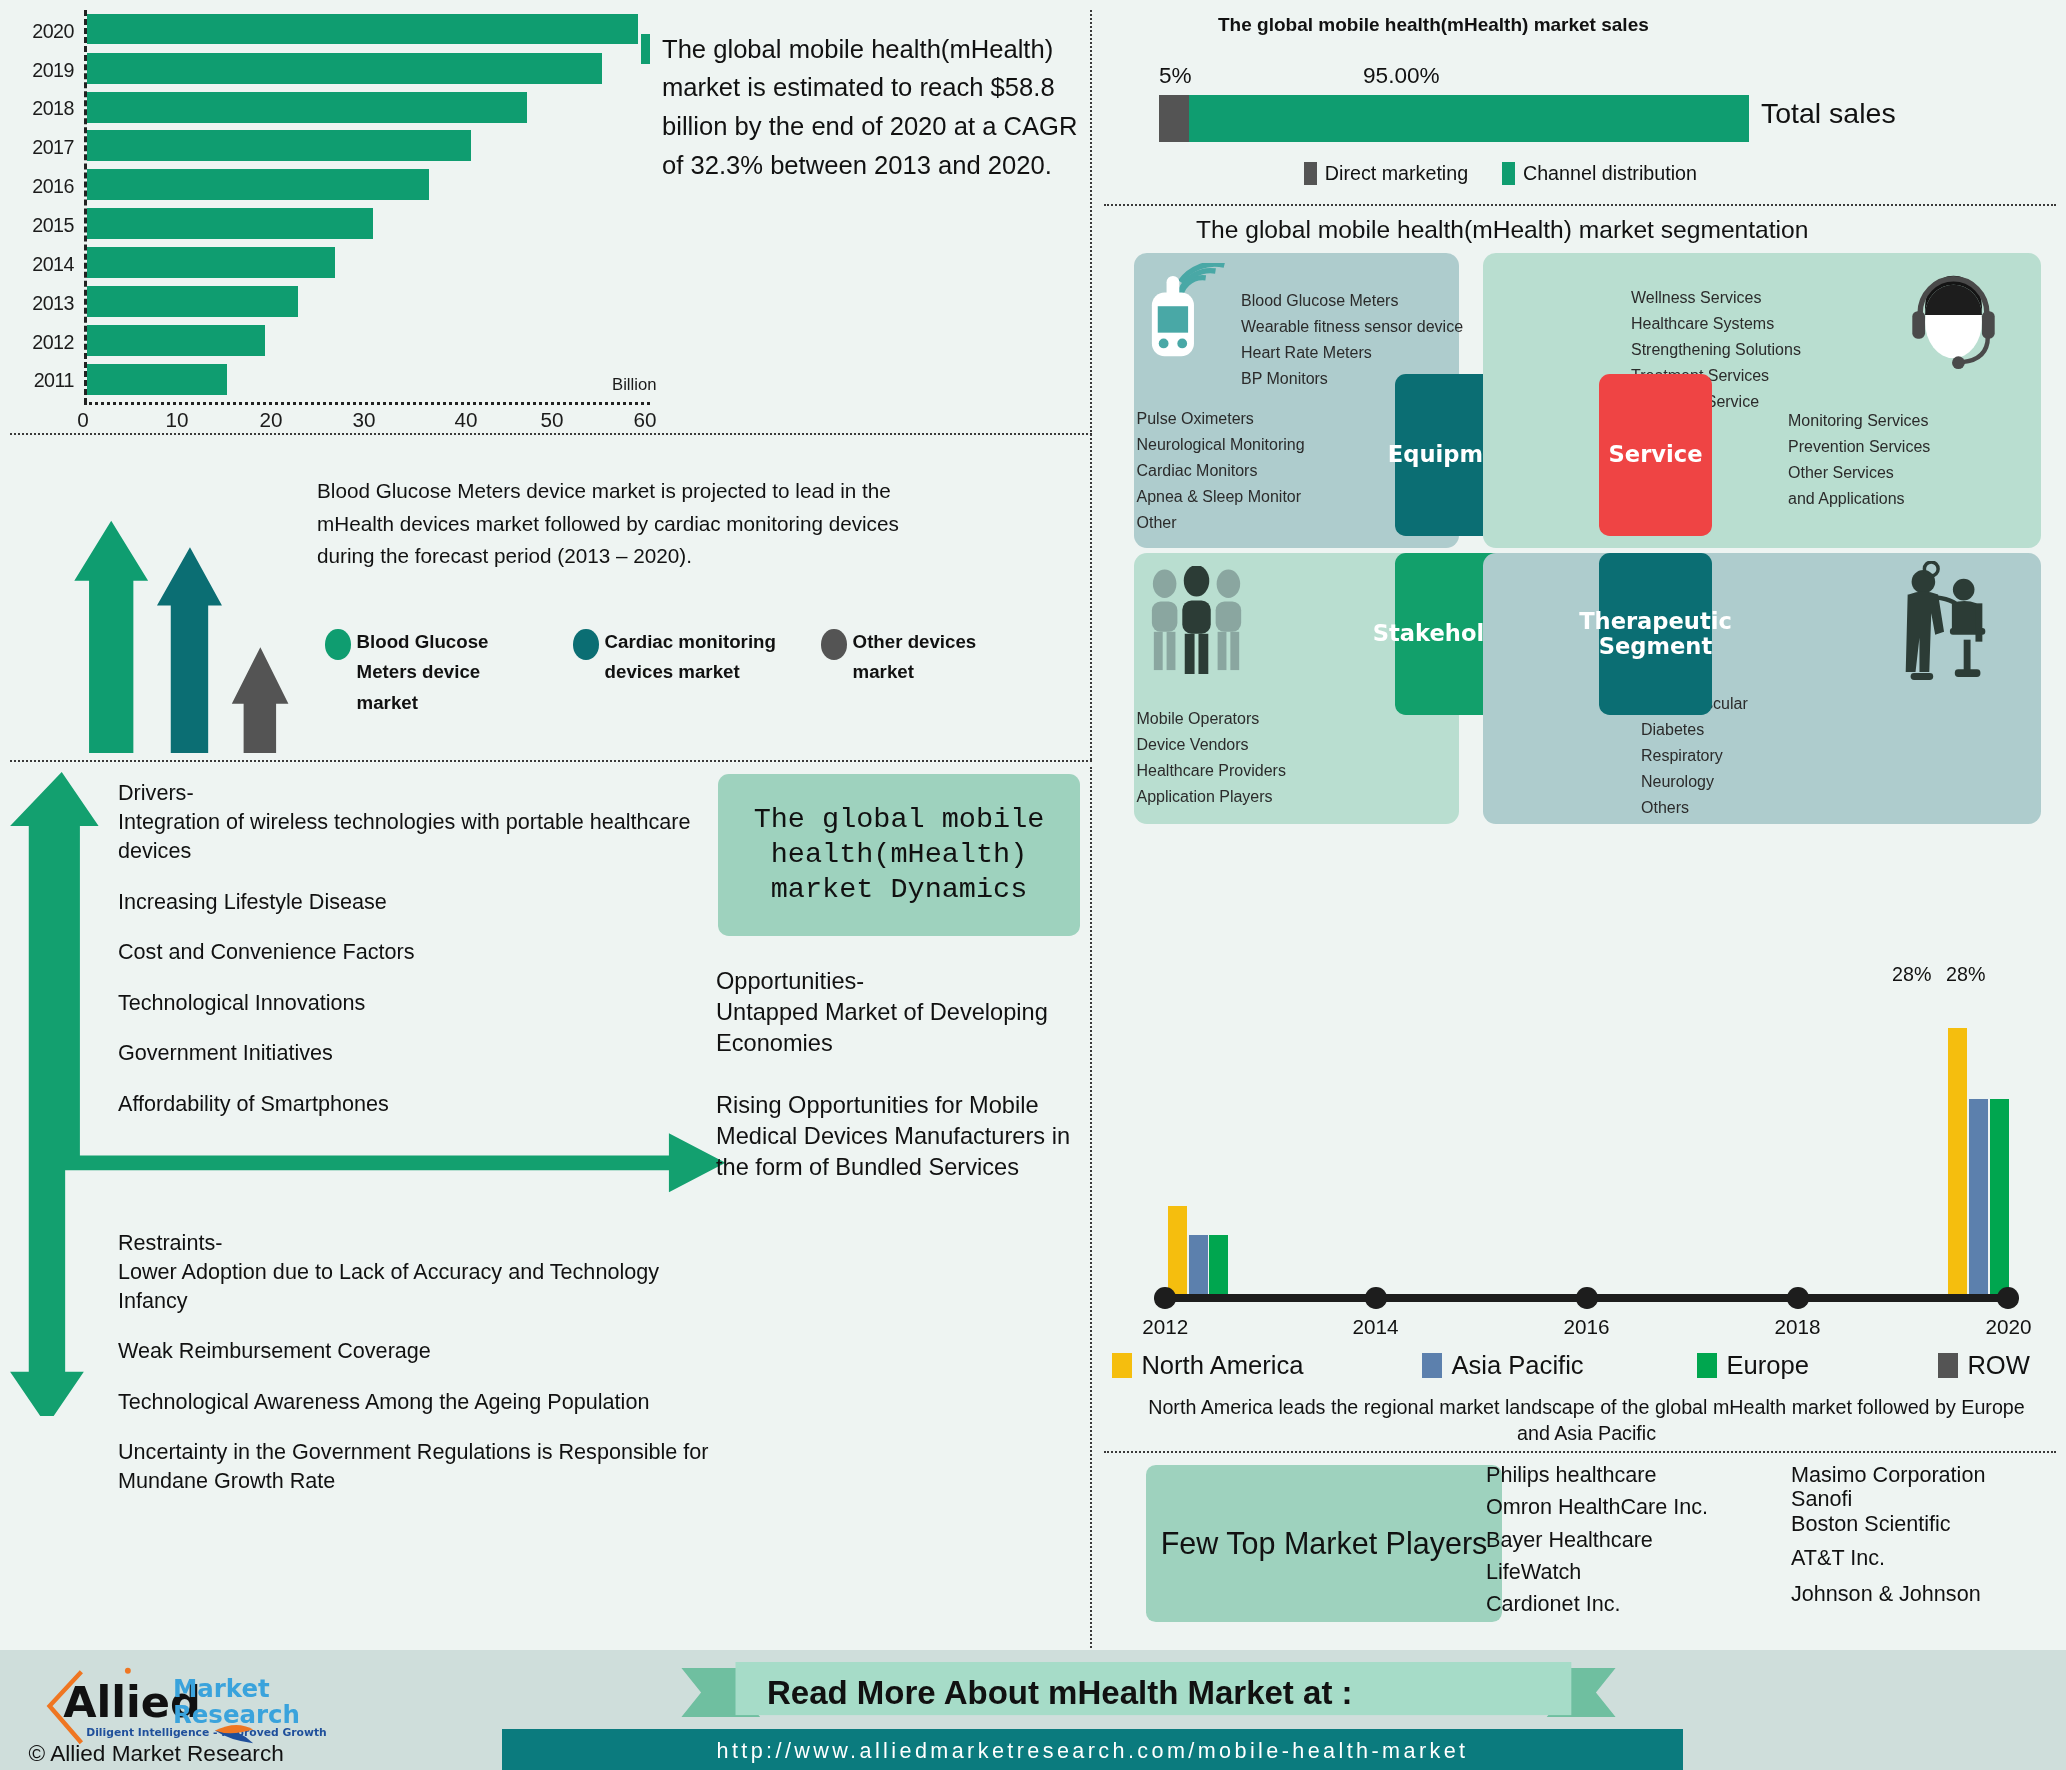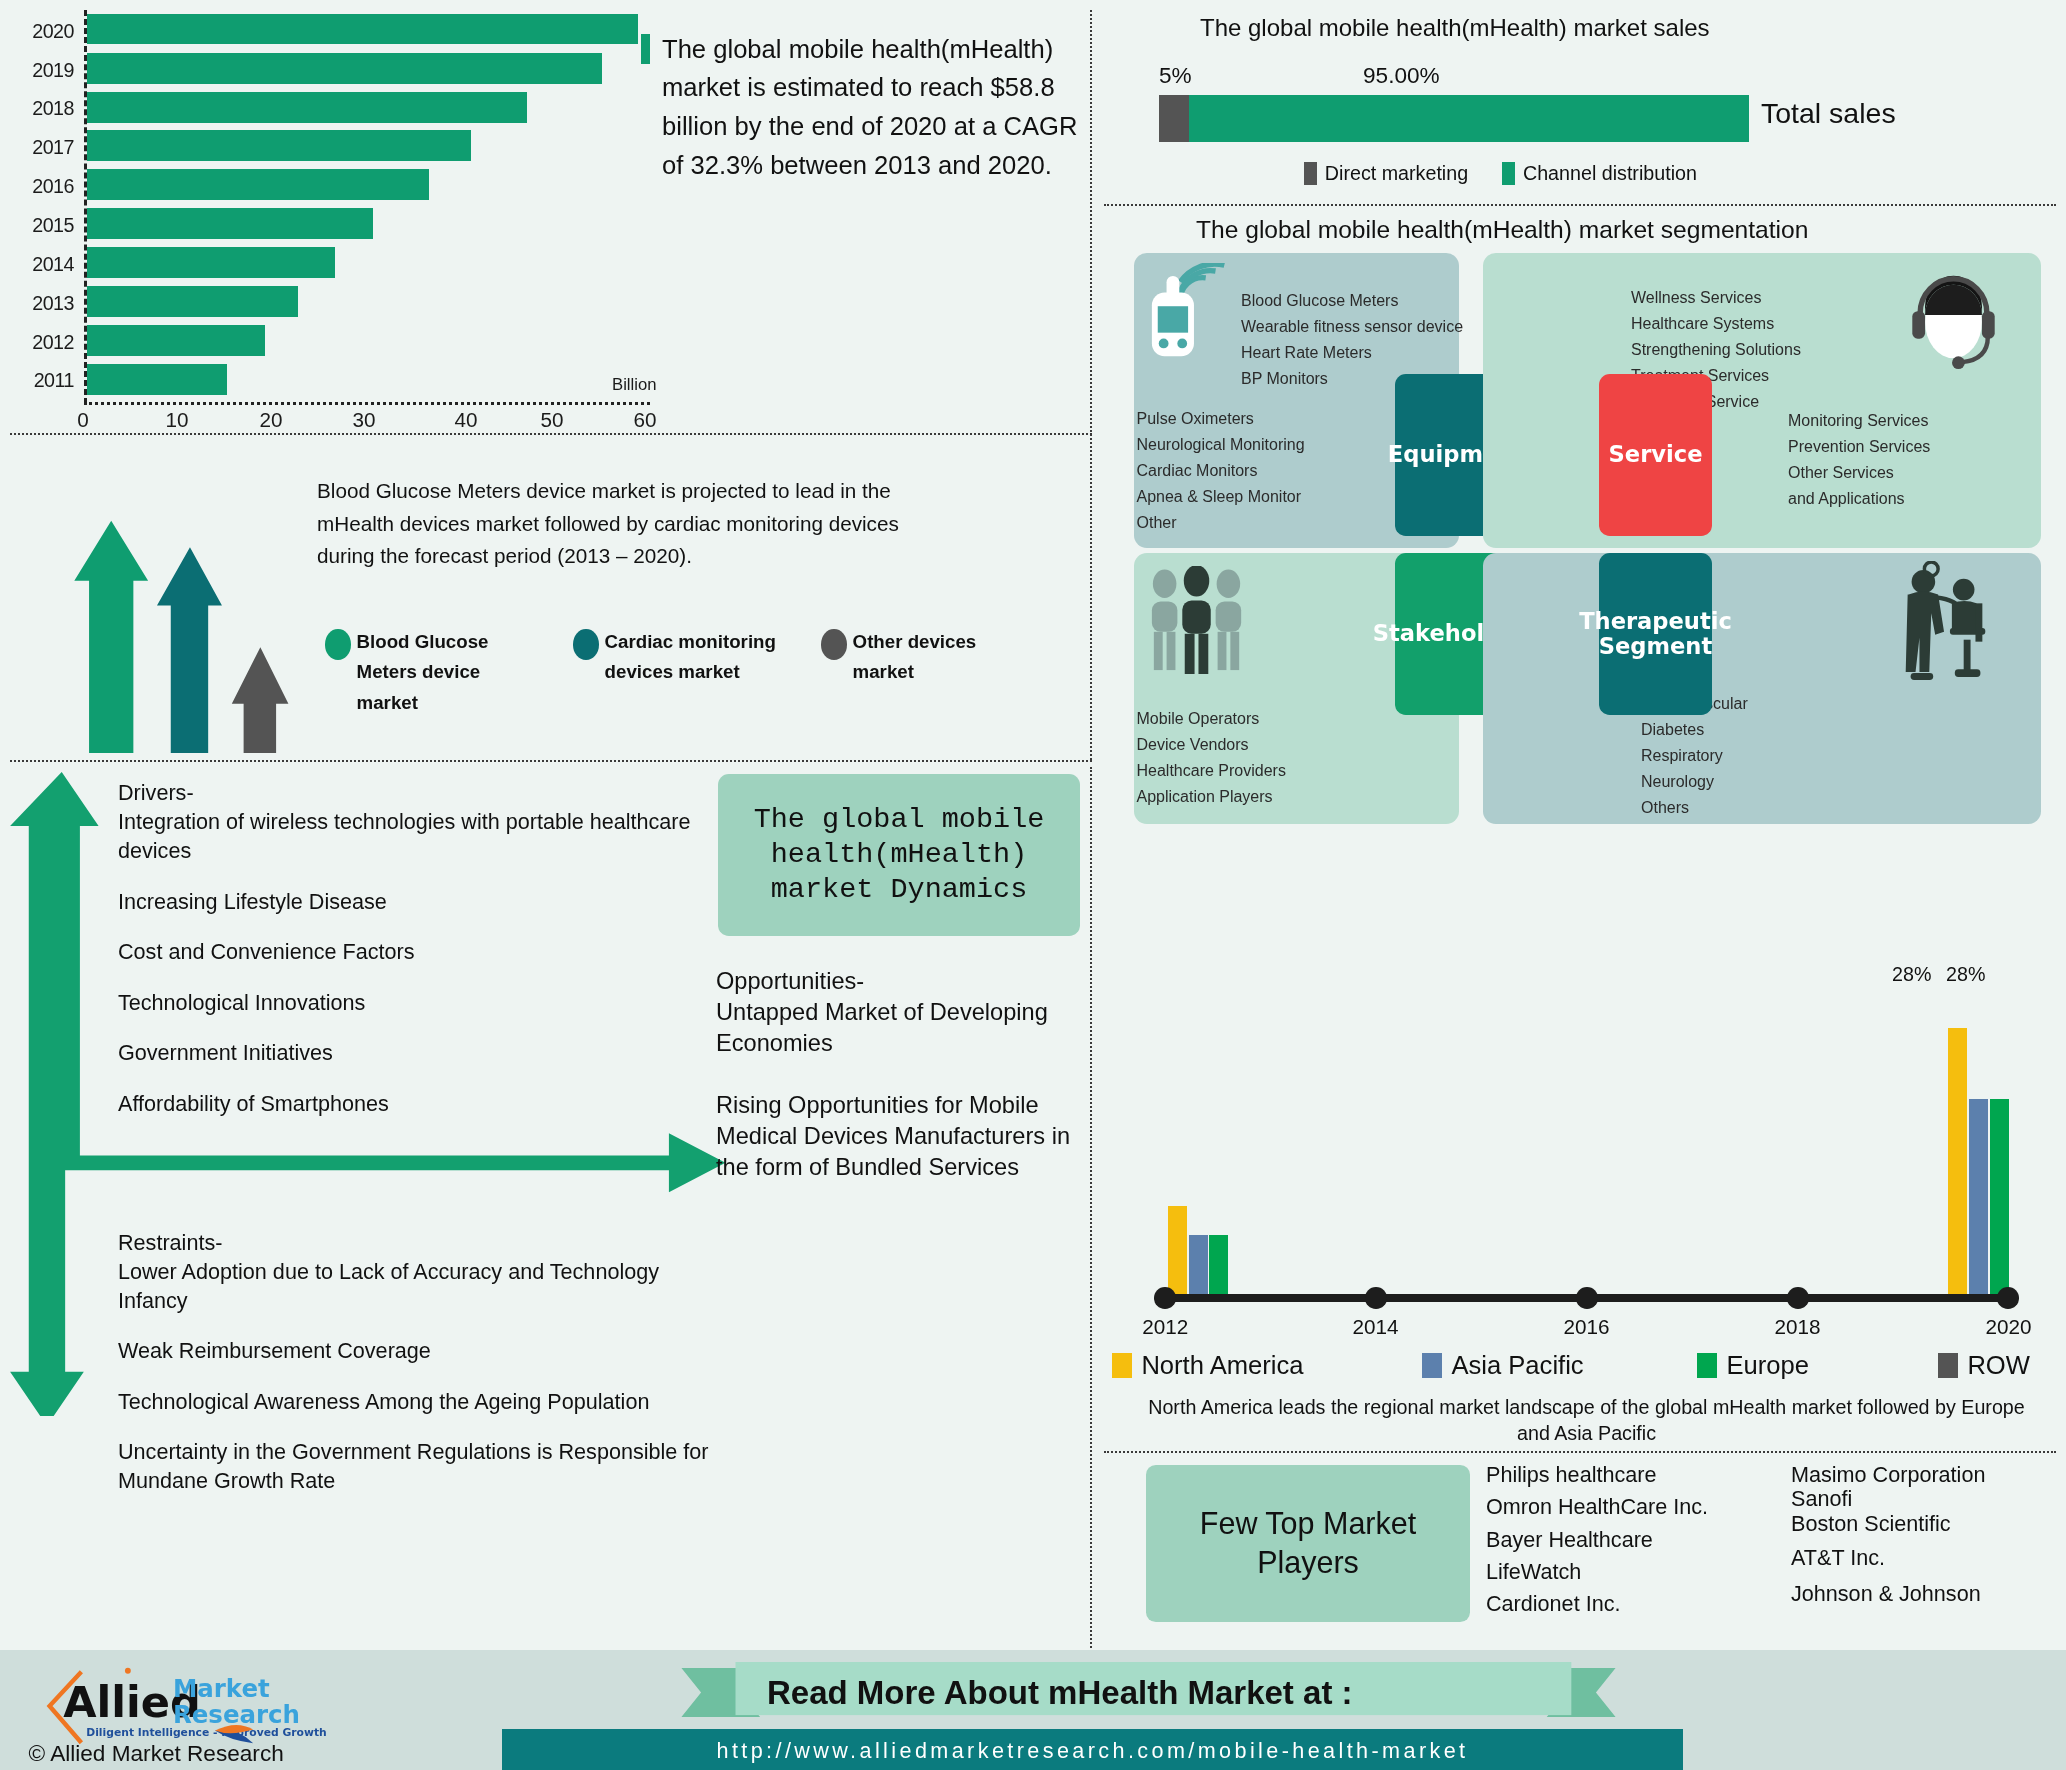--- a/index.html
+++ b/index.html
@@ -51,21 +51,21 @@
   #dynamics-box { position:absolute; left:718px; top:7.4px; width:362px; height:162px;
     background:#9ed2be; border-radius:10.8px; display:flex; align-items:center; justify-content:center; }
   #dynamics-box span { font-size:28.5px; line-height:1.22; text-align:center; color:#111;
      font-family:Liberation Mono, monospace; }
   #opps { position:absolute; left:716px; top:199px; width:389px; }
   .opp-p { font-size:23.6px; line-height:1.32; color:#111; }
   .opp-p + .opp-p { margin-top:30.5px; }
 
   
   #sales { left:1107px; top:0; width:959px; height:207px; }
-  #sales h2 { position:absolute; left:93px; top:13.8px; font-size:24px; font-weight:normal; color:#111; }
+  #sales h2 { position:absolute; left:111px; top:13.8px; font-size:19px; font-weight:bold; color:#111; }
   #sales-bar { position:absolute; left:52px; top:95px; height:47px; width:590px; display:flex; }
   .sb-direct { background:#545454; }
   .sb-channel { background:#0f9d70; }
   .sb-lbl { position:absolute; font-size:22.6px; color:#111; }
   #total-sales { position:absolute; left:654px; top:97px; font-size:28.5px; color:#111; }
   #sales-legend { position:absolute; left:197px; top:162px; display:flex; gap:34px; }
   .sl-item { display:flex; align-items:center; gap:8px; }
   .sl-sw { width:12.8px; height:22.6px; }
   .sl-text { font-size:19.7px; color:#111; }
 
@@ -87,21 +87,21 @@
   .rg-dlabel { position:absolute; font-size:19.7px; color:#111; }
   #region-legend { position:absolute; left:4.9px; top:394px; width:949px; display:flex; align-items:center; }
   .rl-item { display:flex; align-items:center; gap:9.8px; }
   .rl-sw { width:19.7px; height:25.6px; }
   .rl-text { font-size:25.6px; color:#111; }
   #region-note { position:absolute; left:29.5px; top:437px; width:900px; text-align:center;
                  font-size:19.7px; line-height:1.32; color:#111; }
 
   
   #players { left:1107px; top:1459px; width:959px; height:182px; }
-  #players-badge { position:absolute; left:39px; top:5.9px; width:324px; height:157px;
+  #players-badge { position:absolute; left:39px; top:5.9px; width:356px; height:157px;
       background:#9ed2be; border-radius:9.8px 9.8px 9.8px 9.8px; display:flex; align-items:center; justify-content:center; }
   #players-badge span { font-size:30.5px; line-height:1.3; text-align:center; color:#111; }
   .pl-col { position:absolute; font-size:21.6px; line-height:1.0; color:#111; }
   .pl-col div { margin-bottom:6.9px; }
 
   
   #footer { left:0; top:1650px; width:2066px; height:121px; background:#cfdedb; }
   #logo-wrap { position:absolute; left:34px; top:12.3px; width:315px; height:98px; }
   #copyright { position:absolute; left:28.5px; top:91px; font-size:22.6px; color:#111; }
   #ribbon { position:absolute; left:681px; top:12.3px; }

